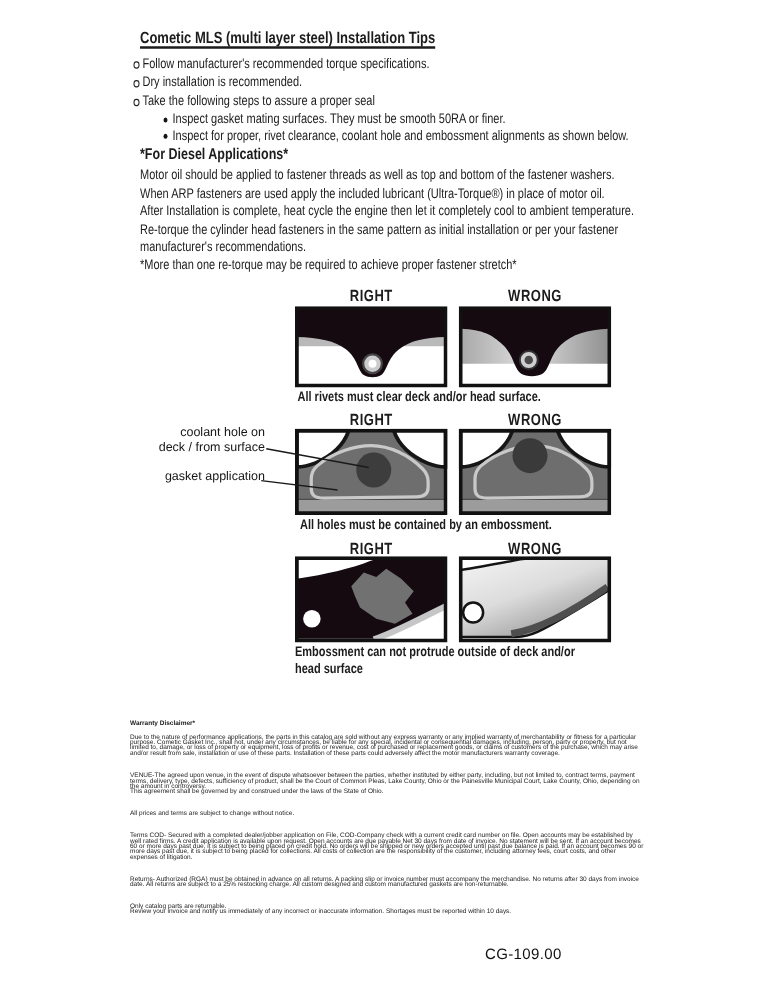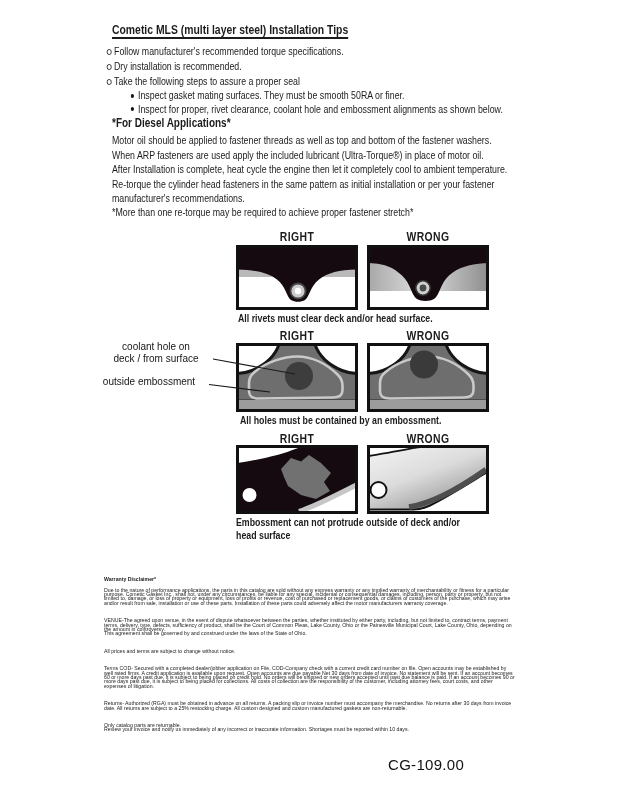--- a/index.html
+++ b/index.html
@@ -25,32 +25,32 @@
   .p1{left:112px;top:133px;}
   .p2{left:112px;top:162px;}
   .pnote{left:112px;top:205px;}
 
   .dg-label{font-size:13px;font-weight:bold;width:122px;text-align:center;letter-spacing:0.5px;}
   .dg-caption{font-size:11px;font-weight:bold;line-height:13px;}
   .cap1{left:238px;top:312px;width:400px;}
   .cap2{left:240px;top:414px;width:400px;}
   .cap3{left:236px;top:516px;width:280px;}
 
-  .side-label{font-size:10px;line-height:11.5px;text-align:center;color:#161616;}
+  .side-label{font-size:10px;line-height:11.5px;text-align:right;color:#161616;}
   .lbl-coolant{left:100px;top:341px;width:112px;}
   .lbl-emboss{left:86px;top:376px;width:126px;}
 
   .panel{position:absolute;}
 
   .fineprint{left:104px;top:577px;width:824px;transform:scale(0.5);transform-origin:0 0;
              font-size:10.4px;line-height:8.8px;color:#222;}
   .fineprint .fp-h{font-weight:bold;margin:0 0 13px 0;}
   .fineprint p{margin:0 0 26px 0;}
   .fineprint p.tight{margin:0;}
-  .doc-code{left:388px;top:756px;font-size:15px;color:#111;letter-spacing:0.3px;}
+  .doc-code{left:388px;top:756px;font-size:12px;color:#111;letter-spacing:0.3px;}
 </style>
 </head>
 <body>
 
 <div class="page">
 
   <div class="abs title cond">Cometic MLS (multi layer steel) Installation Tips</div>
 
   <div class="abs tips cond">
     <div class="tip">Follow manufacturer's recommended torque specifications.</div>
@@ -95,21 +95,21 @@
 
   <div class="abs dg-caption cap1 cond">All rivets must clear deck and/or head surface.</div>
 
   <div class="abs dg-label cond-c" style="left:236px;top:328px;">RIGHT</div>
   <div class="abs dg-label cond-c" style="left:367px;top:328px;">WRONG</div>
 
   <div class="abs side-label lbl-coolant">
     <div>coolant hole on</div>
     <div>deck / from surface</div>
   </div>
-  <div class="abs side-label lbl-emboss">outside embossment</div>
+  <div class="abs side-label lbl-emboss">gasket application</div>
 
   <svg class="panel" style="left:236px;top:343px;" width="122" height="69" viewBox="0 0 122 69">
     <rect x="1.5" y="1.5" width="119" height="66" fill="#6e6e6e"></rect>
     <rect x="1.5" y="56.5" width="119" height="11" fill="#9c9c9c"></rect>
     <line x1="1.5" y1="56.5" x2="120.5" y2="56.5" stroke="#4c4c4c" stroke-width="1"></line>
     <path d="M1.5,1.5 L43,1.5 C39,13 29,22 16,27.5 C11,29.5 6,30.5 1.5,30.5 Z" fill="#ffffff" stroke="#161616" stroke-width="3"></path>
     <path d="M120.5,1.5 L79,1.5 C83,13 93,22 106,27.5 C111,29.5 116,30.5 120.5,30.5 Z" fill="#ffffff" stroke="#161616" stroke-width="3"></path>
     <path d="M13,48 L13,40 C13,35.5 14.5,32.5 18,29.5 C31,18.5 48,13.5 61,13.5 C76,13.5 91,21 102,32 C105.5,35.5 106.5,38.5 106.5,42.5 L106.5,47 C106.5,52 103,54.5 97,54.5 L23,55.5 C16,55.5 13,53.5 13,48 Z" fill="none" stroke="#c9c9c9" stroke-width="2.6"></path>
     <circle cx="63" cy="33" r="14" fill="#3d3d3d"></circle>
     <rect x="1.5" y="1.5" width="119" height="66" fill="none" stroke="#111111" stroke-width="3"></rect>

